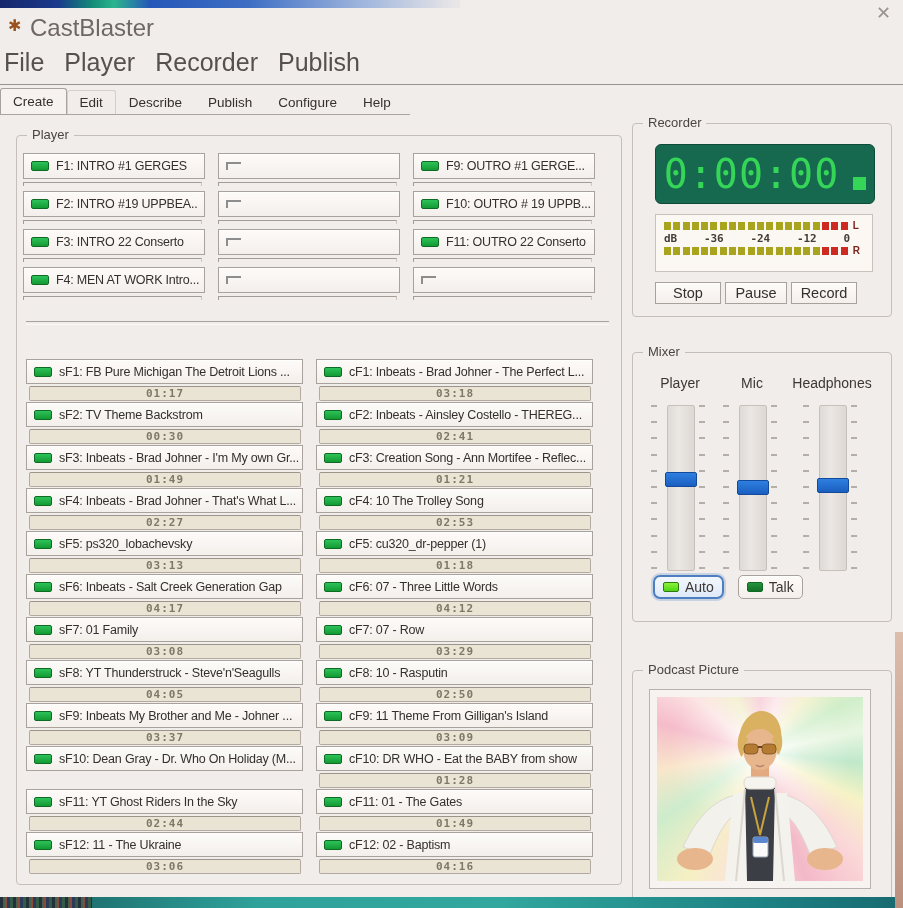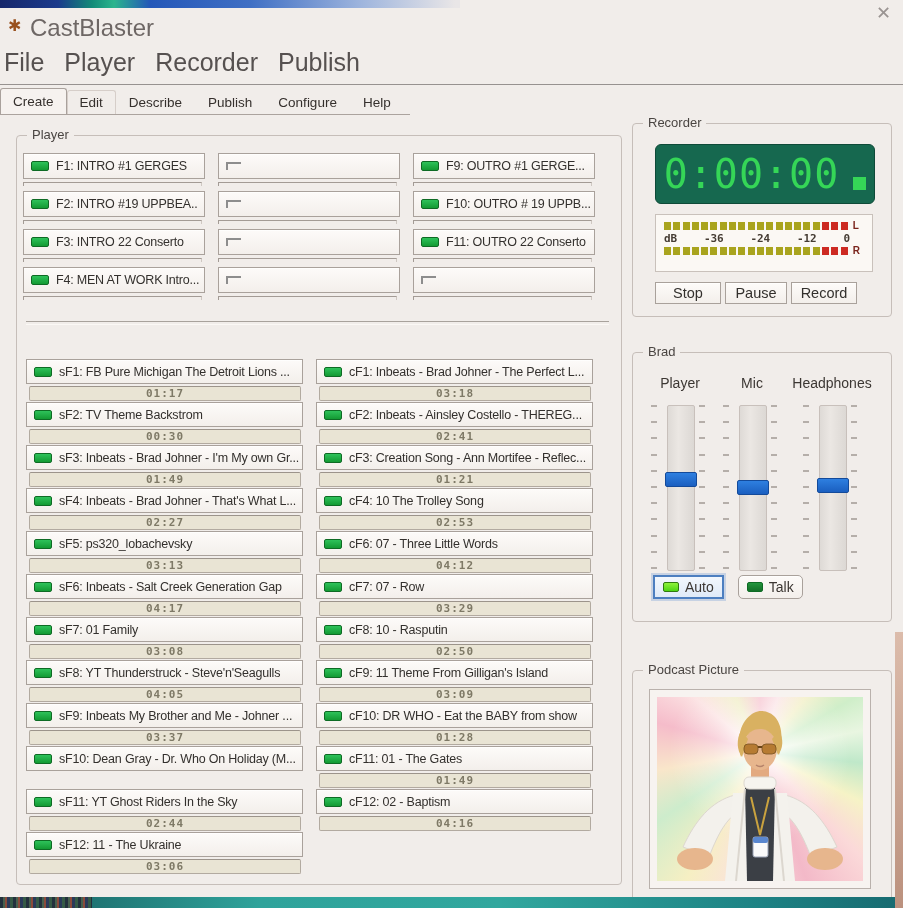--- a/index.html
+++ b/index.html
@@ -82,21 +82,21 @@
   .chan-label{position:absolute;top:22px;transform:translateX(-50%);font-size:14px;color:#3c3733;}
   .slider{position:absolute;top:52px;width:26px;height:164px;background:linear-gradient(90deg,#dedad6,#ebe7e3 40%,#dcd8d4);
     border:1px solid #c8c0bb;border-radius:2px;}
   .handle{position:absolute;left:-3px;width:30px;height:13px;background:linear-gradient(180deg,#2e7fe0,#1a5fc0);
     border:1px solid #134a9a;border-radius:2px;cursor:default;}
   .ticks{position:absolute;top:52px;width:7px;height:164px;display:flex;flex-direction:column;justify-content:space-between;}
   .ticks i{display:block;width:6px;height:2px;background:#b5aea9;}
   .mix-buttons{position:absolute;left:20px;top:222px;display:flex;gap:14px;}
   .toggle{height:24px;padding:0 8px;gap:6px;font-size:14px;align-items:center;cursor:default;}
   .toggle .led{width:14px;height:8px;}
-  .toggle.auto{border:2px solid #4d7fc0;border-radius:0;background:linear-gradient(180deg,#f2f7fd,#dfeaf8);
+  .toggle.auto{border:2px solid #4d7fc0;border-radius:7px;background:linear-gradient(180deg,#f2f7fd,#dfeaf8);
     box-shadow:0 0 0 2px rgba(120,160,215,.35);}
   .toggle.auto .led{background:linear-gradient(180deg,#8df23c,#4ed513);border-color:#2f7a10;}
   .toggle.talk{border-radius:5px;}
   .toggle.talk .led{background:linear-gradient(180deg,#23953d,#137028);}
   
   #podcast-group{left:632px;top:658px;width:258px;height:240px;margin-top:12px;}
   .pic-frame{position:absolute;left:16px;top:18px;width:222px;height:200px;background:#f7f3f0;
     border:1px solid #b9b1ac;box-sizing:border-box;padding:7px;}
   .photo{width:100%;height:100%;position:relative;overflow:hidden;
     background:conic-gradient(from 0deg at 50% 30%,
@@ -368,20 +368,29 @@
           <span class="led"></span>
           <span>cF4: 10 The Trolley Song</span>
         </div>
         <div class="timebar">
           <span>02:53</span>
         </div>
       </div>
     <div class="srow">
         <div class="btn slot-btn">
           <span class="led"></span>
+          <span>cF5: cu320_dr-pepper (1)</span>
+        </div>
+        <div class="timebar">
+          <span>01:18</span>
+        </div>
+      </div>
+    <div class="srow">
+        <div class="btn slot-btn">
+          <span class="led"></span>
           <span>cF6: 07 - Three Little Words</span>
         </div>
         <div class="timebar">
           <span>04:12</span>
         </div>
       </div>
     <div class="srow">
         <div class="btn slot-btn">
           <span class="led"></span>
           <span>cF7: 07 - Row</span>
@@ -504,21 +513,21 @@
     </div>
   </div>
   <div class="rec-buttons">
     <div class="btn push stop">Stop</div>
     <div class="btn push pause">Pause</div>
     <div class="btn push record">Record</div>
   </div>
 </div>
 
 <div class="group" id="mixer-group">
-  <span class="legend">Brad</span>
+  <span class="legend">Mixer</span>
 
   <span class="chan-label" style="left:47px">Player</span>
   <span class="chan-label" style="left:119px">Mic</span>
   <span class="chan-label" style="left:199px">Headphones</span>
 
   <div class="ticks" style="left:18px">
       <i></i>
       <i></i>
       <i></i>
       <i></i>

